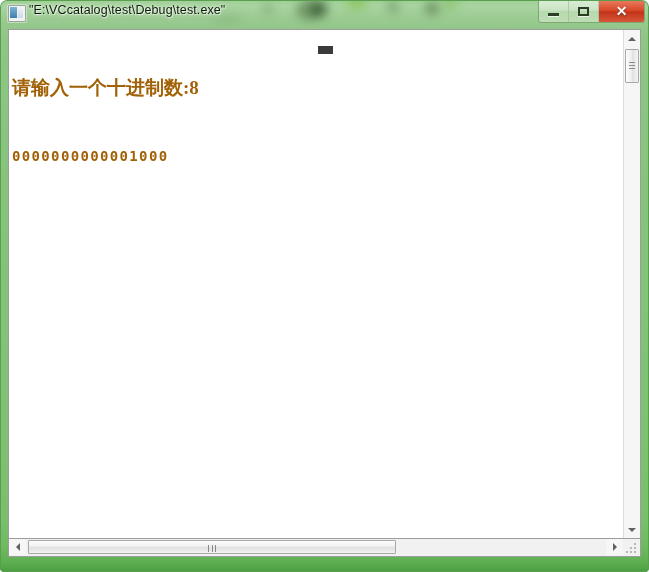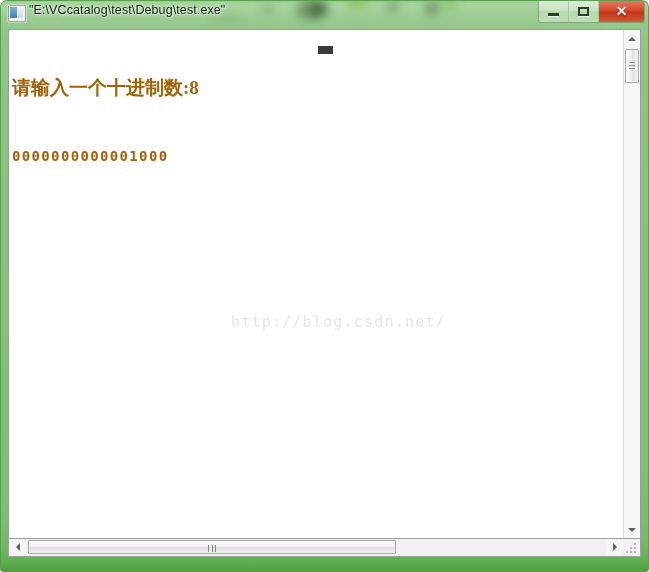--- a/index.html
+++ b/index.html
@@ -361,21 +361,20 @@
   </div>
 
   <div id="client-area">
 
     <div id="console-text">
       <div class="line">请输入一个十进制数:8</div>
       <div class="line mono">0000000000001000</div>
       <div id="cursor-block"></div>
     </div>
 
-    <div id="watermark">http://blog.csdn.net/</div>
 
     <div id="v-scrollbar">
       <div class="sb-arrow" id="v-up">
         <div class="arrow-tri tri-up"></div>
       </div>
       <div id="v-thumb">
         <div class="grip">
           <i></i>
             <i></i>
             <i></i>

